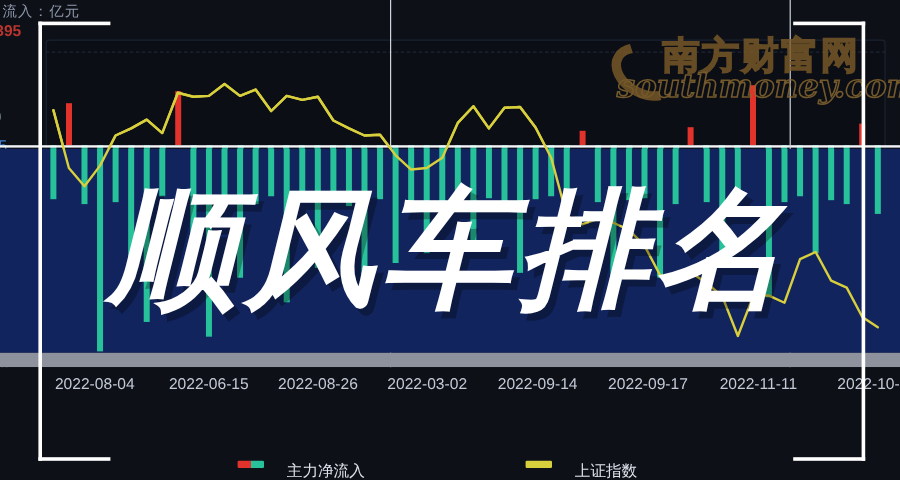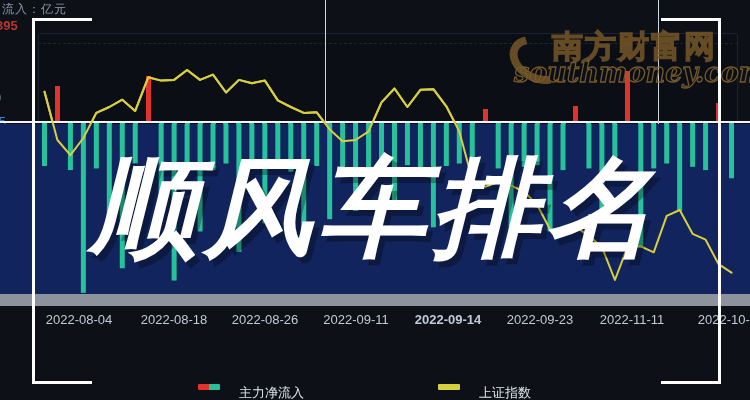--- a/index.html
+++ b/index.html
@@ -293,25 +293,25 @@
       <polyline id="front-line" fill="none" stroke="#d8cf3c" stroke-width="2" stroke-linejoin="round" stroke-linecap="round" points="6.5,58.8 19.4,107.0 32.4,122.2 45.4,105.0 58.3,79.9 71.3,74.0 84.3,66.7 97.2,77.9 110.2,44.3 123.1,47.6 136.1,46.9 149.1,37.0 162.0,46.9 175.0,41.6 188.0,59.5 200.9,46.9 213.9,50.2 226.9,47.6 239.8,67.4 252.8,74.0 265.7,79.9 278.7,79.3 291.7,96.4 304.6,108.3 317.6,107.0 330.6,98.4 343.5,69.4 356.5,55.5 369.4,74.0 382.4,56.8 395.4,56.2 408.3,73.3 421.3,98.4 434.3,146.6 447.2,153.9 460.2,149.3 473.1,152.6 486.1,158.5 499.1,171.7 512.0,196.2 525.0,200.1 538.0,194.2 550.9,202.8 563.9,214.0 576.9,247.0 589.8,213.3 602.8,213.3 615.7,219.3 628.7,182.9 641.7,177.0 654.6,200.8 667.6,206.7 680.6,231.2 693.5,239.7"></polyline>
     </svg>
   </div>
   <div id="banner-title">顺风车排名</div>
 
   <div id="bottom-strip"></div>
   <div id="bottom-strip2"></div>
 
   <div id="xaxis">
     <div class="xlab" style="left:43px;">2022-08-04</div>
-    <div class="xlab" style="left:138px;">2022-08-18</div>
+    <div class="xlab" style="left:138px;">2022-06-15</div>
     <div class="xlab" style="left:229px;">2022-08-26</div>
-    <div class="xlab" style="left:320px;">2022-09-11</div>
-    <div class="xlab" style="left:412px;font-weight:bold;">2022-09-14</div>
-    <div class="xlab" style="left:504px;">2022-09-23</div>
+    <div class="xlab" style="left:320px;">2022-03-02</div>
+    <div class="xlab" style="left:412px;">2022-09-14</div>
+    <div class="xlab" style="left:504px;">2022-09-17</div>
     <div class="xlab" style="left:596px;">2022-11-11</div>
     <div class="xlab" style="left:695px;">2022-10-20</div>
   </div>
 
   <div id="legend">
     <div class="lg" style="left:198px;top:4px;">
       <span class="lg-mark dual"></span>
       <span class="lg-txt">主力净流入</span>
     </div>
     <div class="lg" style="left:438px;top:4px;">

